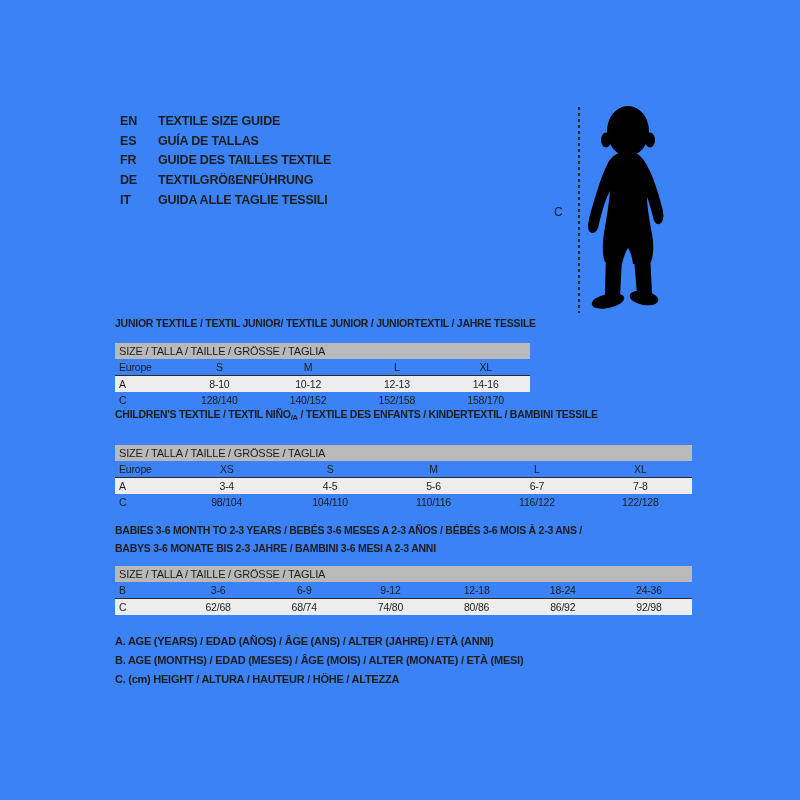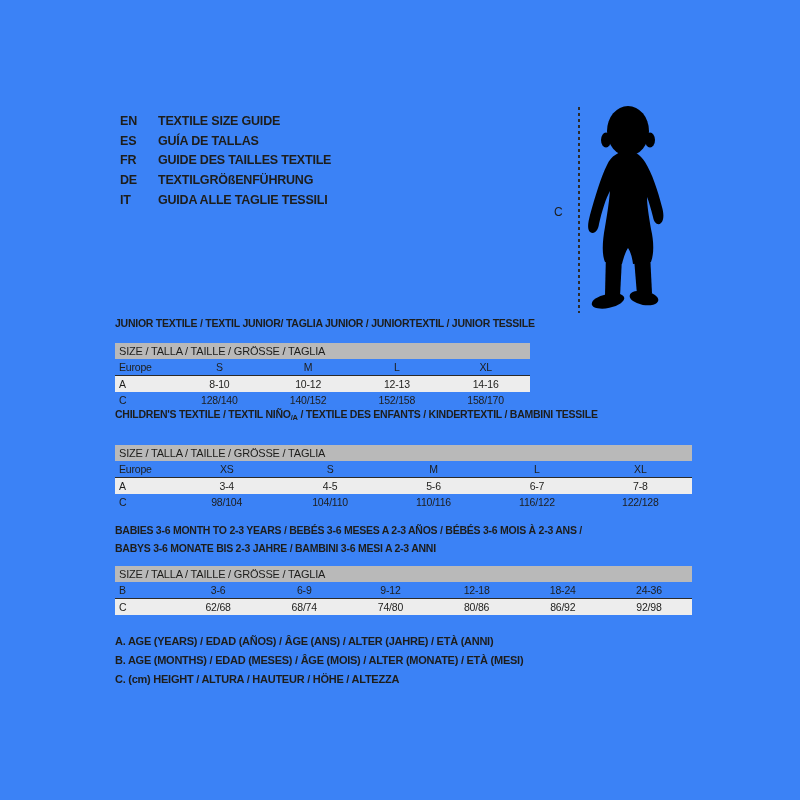--- a/index.html
+++ b/index.html
@@ -105,21 +105,21 @@
                C56,49 50,46 44,46 Z"></path>
 
       <path d="M22,148 L38,153 L36,192 L21,190 Z"></path>
       <path d="M50,153 L66,148 L68,188 L53,190 Z"></path>
 
       <ellipse cx="24" cy="196" rx="16.5" ry="7" transform="rotate(-12 24 196)"></ellipse>
       <ellipse cx="60" cy="193" rx="14.5" ry="7" transform="rotate(10 60 193)"></ellipse>
     </g>
   </svg>
 
-  <div class="tbl-title" style="left:115px;top:316px;">JUNIOR TEXTILE / TEXTIL JUNIOR/ TAGLIA JUNIOR / JUNIORTEXTIL / JUNIOR TESSILE</div>
+  <div class="tbl-title" style="left:115px;top:316px;">JUNIOR TEXTILE / TEXTIL JUNIOR/ TEXTILE JUNIOR / JUNIORTEXTIL / JAHRE TESSILE</div>
 
   <div class="size-table" style="left:115px;top:343px;width:415px;">
     <div class="size-bar">SIZE / TALLA / TAILLE / GRÖSSE / TAGLIA</div>
     <div class="t-row first">
       <div class="lbl">Europe</div>
       <div class="c">S</div>
       <div class="c">M</div>
       <div class="c">L</div>
       <div class="c">XL</div>
     </div>

